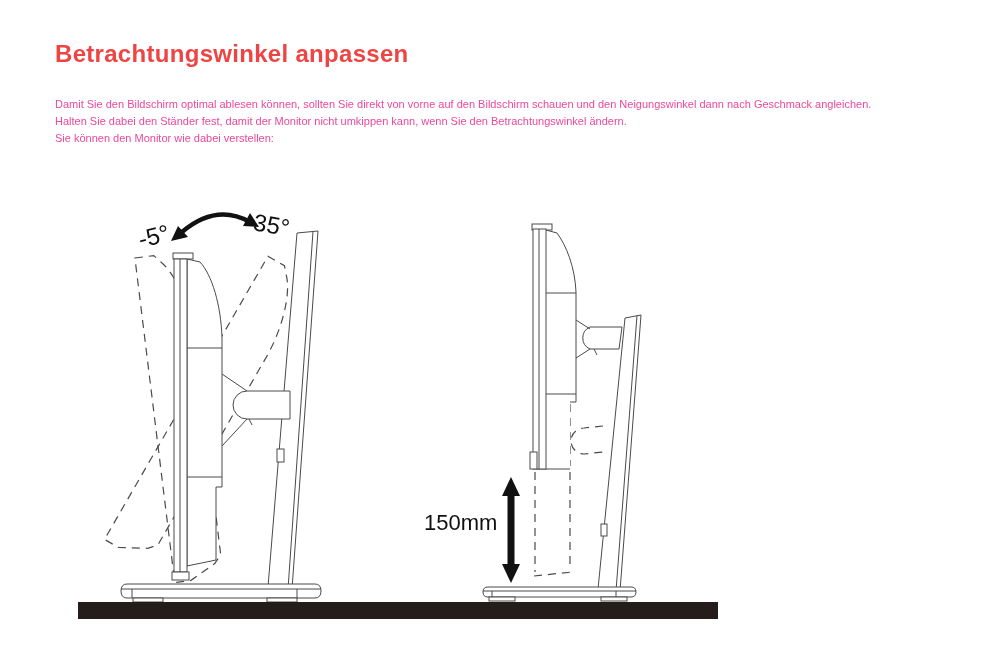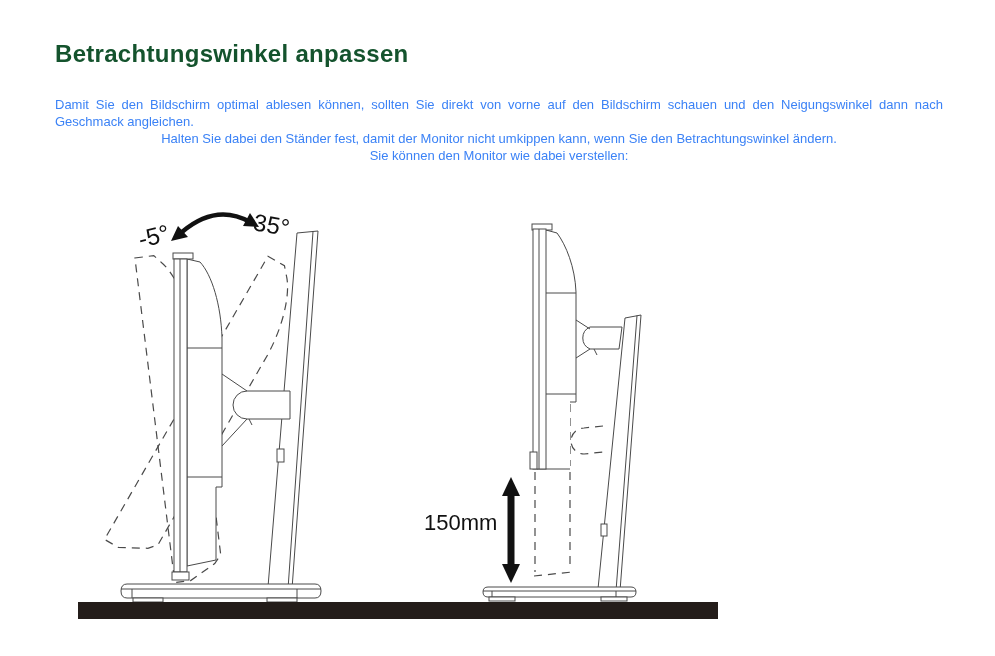--- a/index.html
+++ b/index.html
@@ -1,22 +1,22 @@
 <!DOCTYPE html>
 <html><head>
 <meta charset="utf-8">
 <style>
   html,body{margin:0;padding:0;background:#ffffff;}
   body{width:995px;height:656px;font-family:"Liberation Sans",sans-serif;position:relative;overflow:hidden;}
   .page{position:relative;width:995px;height:656px;background:#fff;}
   .title{position:absolute;left:55px;top:40px;margin:0;font-size:24px;font-weight:bold;
-         color:#14532d;letter-spacing:0.3px;}
-  .bodytext{position:absolute;left:55px;top:96px;width:888px;color:#3b82f6;
-            font-size:13px;line-height:17px;}
-  .bodytext p{margin:0;text-align:center;}
+         color:#ef4444;letter-spacing:0.3px;}
+  .bodytext{position:absolute;left:55px;top:96px;width:888px;color:#ec4899;
+            font-size:11px;line-height:17px;}
+  .bodytext p{margin:0;}
   .bodytext p.justify{text-align:justify;}
   .figure-svg{position:absolute;left:0;top:185px;}
   svg text{font-family:"Liberation Sans",sans-serif;}
   .lineart{stroke:#4a4a4a;stroke-width:1;fill:none;}
   .fillwhite{fill:#ffffff;}
   .dashedart{stroke:#4a4a4a;stroke-width:1.2;fill:none;stroke-dasharray:8 6;}
 </style>
 </head>
 <body>
 

